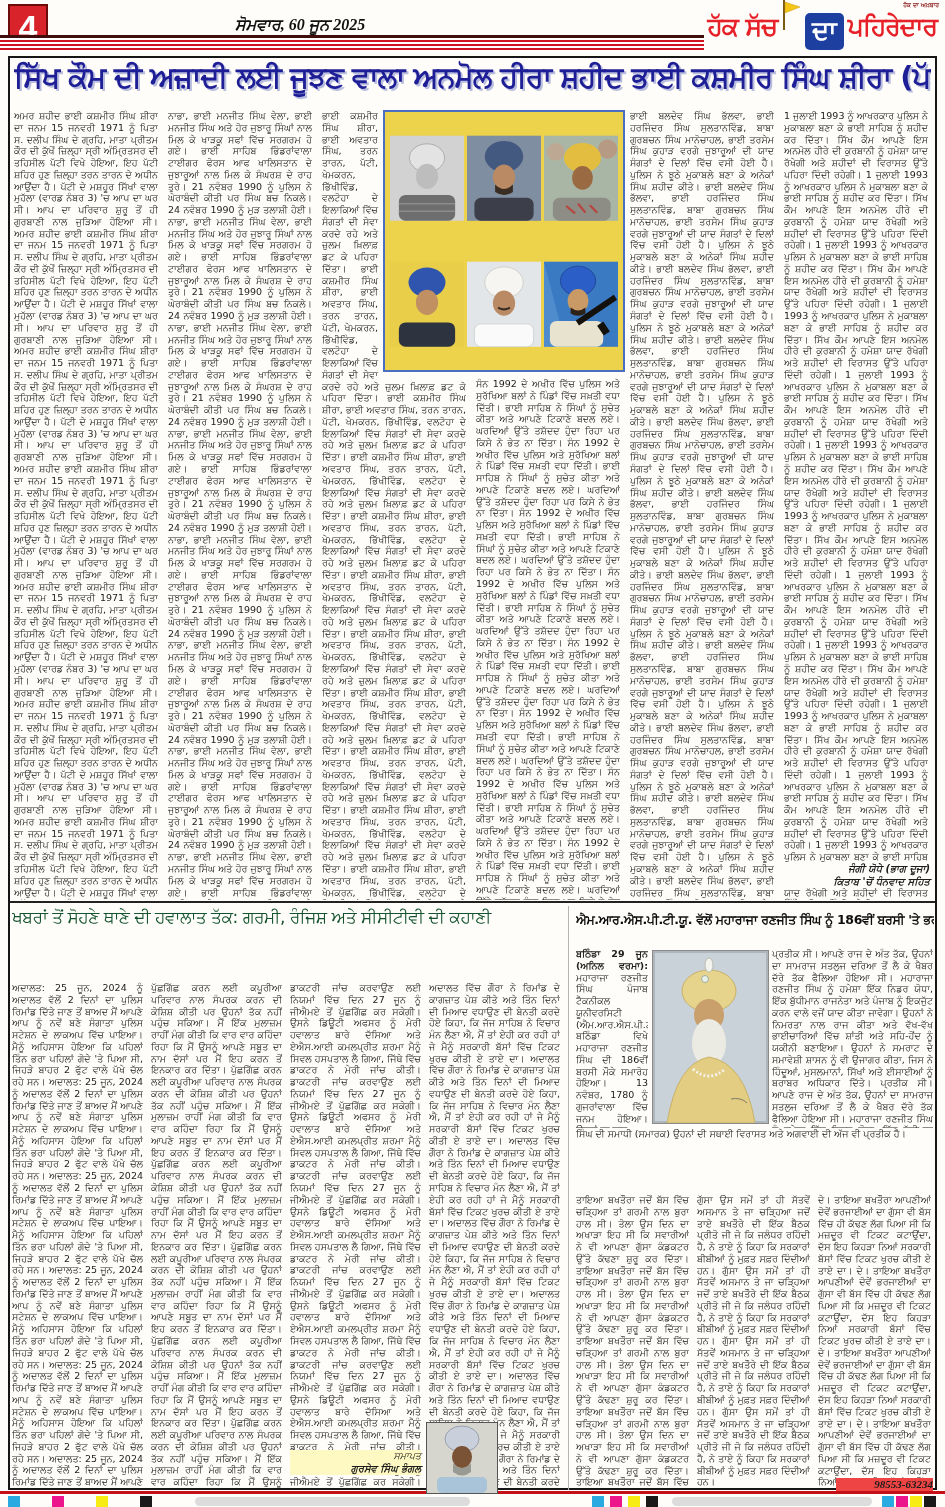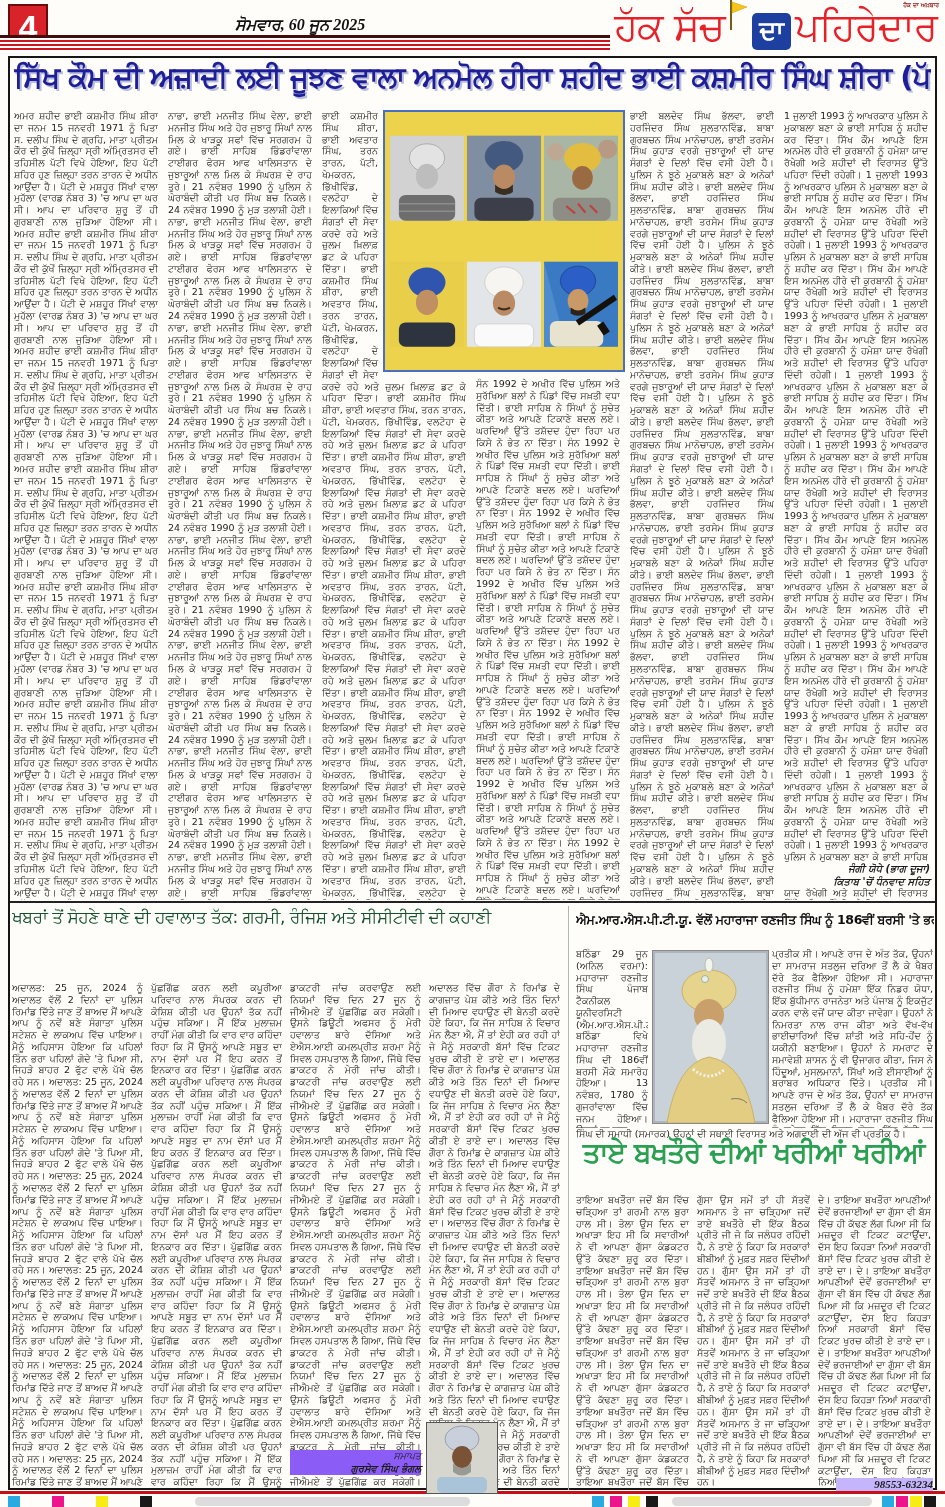--- a/index.html
+++ b/index.html
@@ -9,21 +9,21 @@
 
   
   .pageno{left:8px;top:4px;width:40px;height:44px;background:var(--accent-red);
           border:2px solid #6d0b0b;color:#fff;font:bold 34px/42px "Liberation Sans",sans-serif;
           text-align:center;box-sizing:border-box;}
   .dateline{left:235px;top:16px;width:260px;font:italic bold 16px "Liberation Serif",serif;color:#111;}
   .stripes{left:0;top:35px;width:772px;height:17px;
            background:repeating-linear-gradient(#400d0d 0 3px,#fff 3px 5px,#cf1420 5px 7px,
                       #fff 7px 9px,#cf1420 9px 11px,#fff 11px 13px,#cf1420 13px 15px,#fff 15px 17px);}
   .masthead{right:4px;top:0;height:54px;display:flex;align-items:center;gap:4px;background:#fffdf9;padding:0 4px;}
-  .mh-red{font-weight:400;font-size:39px;color:var(--mast-red);letter-spacing:-1px;white-space:nowrap;}
+  .mh-red{font-weight:700;font-size:25px;color:var(--mast-red);letter-spacing:-1px;white-space:nowrap;}
   .mh-da{background:var(--mast-blue);color:#fff;font-weight:800;font-size:26px;border-radius:5px;
          padding:2px 7px 4px;position:relative;top:4px;}
   .mh-flag{position:relative;top:-12px;width:20px;height:30px;}
   .mh-tag{position:absolute;right:2px;top:1px;font-size:6px;color:#8a1a1a;font-weight:bold;}
 
   
   .frame{left:8px;top:56px;width:929px;height:1434px;border:2px solid #161616;box-sizing:border-box;background:#fffdf9;}
 
   .h1{left:14px;top:60px;width:917px;height:46px;text-align:center;
       font-size:29px;font-weight:800;color:var(--head-blue);letter-spacing:-1px;
@@ -46,42 +46,42 @@
   .vdivider{left:568px;top:906px;width:1px;height:584px;background:#b5b5b5;}
 
   
   .h2L{left:12px;top:907px;width:556px;font-size:17px;font-weight:400;color:#14532d;
        letter-spacing:-0.5px;white-space:nowrap;overflow:hidden;}
   .band{left:12px;top:949px;width:446px;height:25px;background:var(--band-red);color:#fff;
         font:italic bold 15px/25px "DejaVu Sans",sans-serif;text-align:center;}
   .h2R{left:576px;top:912px;width:358px;font-size:12.5px;font-weight:800;color:#0d0d0d;
        letter-spacing:-0.3px;white-space:nowrap;overflow:hidden;}
 
-  .endmark{left:290px;top:1450px;width:131px;background:#8b5cf6;text-align:right;z-index:2;}
+  .endmark{left:290px;top:1450px;width:131px;background:#fef9c3;text-align:right;z-index:2;}
   .endmark .em1{font:italic 9.5px/1.3 "DejaVu Sans",sans-serif;}
   .endmark .em2{font:italic bold 10px/1.3 "DejaVu Sans",sans-serif;}
   .portrait{left:426px;top:1422px;width:70px;height:70px;border:1px solid #555;background:#d6d6cf;z-index:2;}
   .portrait svg{width:100%;height:100%;display:block;}
 
   .painting{left:652px;top:950px;width:115px;height:172px;border:1px solid #8a8a8a;background:#c9d2d8;z-index:2;}
   .painting svg{width:100%;height:100%;display:block;}
   .a3bottom{left:576px;top:1128px;width:357px;font-size:9.5px;line-height:1.3;text-align:justify;}
 
   .greenH{left:570px;top:1136px;width:367px;height:52px;text-align:center;
           font-size:28px;font-weight:800;color:var(--green);letter-spacing:-1px;
           white-space:nowrap;overflow:hidden;}
-  .phone{left:836px;top:1478px;width:97px;text-align:right;background:#c4b5fd;
+  .phone{left:836px;top:1478px;width:97px;text-align:right;background:#ef4444;
          font:italic bold 11px/1.2 "Liberation Serif",serif;z-index:2;}
 
   
   .redrule{left:0;top:1491px;width:945px;height:3px;background:#c41016;}
   .strip{left:0;top:1496px;width:945px;height:11px;}
   .sq{position:absolute;top:0;width:12px;height:11px;}
   .gbar{position:absolute;top:1px;height:9px;background:#dcdcdc;border-radius:5px;}
-  b{font-weight:normal;}
+  b{font-weight:bold;}
 </style>
 </head>
 <body>
 
 <div class="page" style="--accent-red: #d8232a; --band-red: #e31e24; --head-blue: #1e1e96; --mast-red: #e62129; --mast-blue: #1c3fa0; --green: #2aa052; --cmyk-c: #29abe2; --cmyk-m: #ec158c; --cmyk-y: #f7ec13; --cmyk-k: #191919;">
 
   <div class="abs pageno">4</div>
   <div class="abs dateline">ਸੋਮਵਾਰ, 60 ਜੂਨ 2025</div>
   <div class="abs stripes"></div>
 
@@ -230,21 +230,20 @@
       <path d="M78,148 q10,-2 16,4" stroke="#7e7a66" stroke-width="1" fill="none"></path>
     </svg>
   </div>
 
   <div class="col" style="left:772px;top:948px;width:161px;height:180px;">
     <span>ਪ੍ਰਤੀਕ ਸੀ। ਆਪਣੇ ਰਾਜ ਦੇ ਅੰਤ ਤੱਕ, ਉਹਨਾਂ ਦਾ ਸਾਮਰਾਜ ਸਤਲੁਜ ਦਰਿਆ ਤੋਂ ਲੈ ਕੇ ਖੈਬਰ ਦੱਰੇ ਤੱਕ ਫੈਲਿਆ ਹੋਇਆ ਸੀ। ਮਹਾਰਾਜਾ ਰਣਜੀਤ ਸਿੰਘ ਨੂੰ ਹਮੇਸ਼ਾ ਇੱਕ ਨਿਡਰ ਯੋਧਾ, ਇੱਕ ਬੁੱਧੀਮਾਨ ਰਾਜਨੇਤਾ ਅਤੇ ਪੰਜਾਬ ਨੂੰ ਇਕਜੁੱਟ ਕਰਨ ਵਾਲੇ ਵਜੋਂ ਯਾਦ ਕੀਤਾ ਜਾਵੇਗਾ। ਉਹਨਾਂ ਨੇ ਨਿਮਰਤਾ ਨਾਲ ਰਾਜ ਕੀਤਾ ਅਤੇ ਵੱਖ-ਵੱਖ ਭਾਈਚਾਰਿਆਂ ਵਿੱਚ ਸ਼ਾਂਤੀ ਅਤੇ ਸਹਿ-ਹੋਂਦ ਨੂੰ ਯਕੀਨੀ ਬਣਾਇਆ। ਉਹਨਾਂ ਨੇ ਸਮਰਾਟ ਦੇ ਸਮਾਵੇਸ਼ੀ ਸ਼ਾਸਨ ਨੂੰ ਵੀ ਉਜਾਗਰ ਕੀਤਾ, ਜਿਸ ਨੇ ਹਿੰਦੂਆਂ, ਮੁਸਲਮਾਨਾਂ, ਸਿੱਖਾਂ ਅਤੇ ਈਸਾਈਆਂ ਨੂੰ ਬਰਾਬਰ ਅਧਿਕਾਰ ਦਿੱਤੇ। ਪ੍ਰਤੀਕ ਸੀ। ਆਪਣੇ ਰਾਜ ਦੇ ਅੰਤ ਤੱਕ, ਉਹਨਾਂ ਦਾ ਸਾਮਰਾਜ ਸਤਲੁਜ ਦਰਿਆ ਤੋਂ ਲੈ ਕੇ ਖੈਬਰ ਦੱਰੇ ਤੱਕ ਫੈਲਿਆ ਹੋਇਆ ਸੀ। ਮਹਾਰਾਜਾ ਰਣਜੀਤ ਸਿੰਘ ਨੂੰ ਹਮੇਸ਼ਾ ਇੱਕ ਨਿਡਰ ਯੋਧਾ, ਇੱਕ ਬੁੱਧੀਮਾਨ ਰਾਜਨੇਤਾ ਅਤੇ ਪੰਜਾਬ ਨੂੰ ਇਕਜੁੱਟ ਕਰਨ ਵਾਲੇ ਵਜੋਂ ਯਾਦ ਕੀਤਾ ਜਾਵੇਗਾ। ਉਹਨਾਂ ਨੇ ਨਿਮਰਤਾ ਨਾਲ ਰਾਜ ਕੀਤਾ ਅਤੇ ਵੱਖ-ਵੱਖ ਭਾਈਚਾਰਿਆਂ ਵਿੱਚ ਸ਼ਾਂਤੀ ਅਤੇ ਸਹਿ-ਹੋਂਦ ਨੂੰ ਯਕੀਨੀ ਬਣਾਇਆ। ਉਹਨਾਂ ਨੇ ਸਮਰਾਟ ਦੇ ਸਮਾਵੇਸ਼ੀ ਸ਼ਾਸਨ ਨੂੰ ਵੀ ਉਜਾਗਰ ਕੀਤਾ, ਜਿਸ ਨੇ ਹਿੰਦੂਆਂ, ਮੁਸਲਮਾਨਾਂ, ਸਿੱਖਾਂ ਅਤੇ ਈਸਾਈਆਂ ਨੂੰ ਬਰਾਬਰ ਅਧਿਕਾਰ ਦਿੱਤੇ।</span>
   </div>
 
   <div class="abs a3bottom">ਸਿੰਘ ਦੀ ਸਮਾਧੀ (ਸਮਾਰਕ) ਉਹਨਾਂ ਦੀ ਸਥਾਈ ਵਿਰਾਸਤ ਅਤੇ ਅਗਵਾਈ ਦੀ ਅੱਜ ਵੀ ਪ੍ਰਤੀਕ ਹੈ।</div>
 
-  <div class="abs greenH">ਤਾਏ ਬਖਤੌਰੇ ਦੀਆਂ ਖਰੀਆਂ ਖਰੀਆਂ</div>
 
   <div class="col" style="left:576px;top:1194px;width:113px;height:292px;">
     <span>ਤਾਇਆ ਬਖਤੌਰਾ ਜਦੋਂ ਬੱਸ ਵਿੱਚ ਚੜ੍ਹਿਆ ਤਾਂ ਗਰਮੀ ਨਾਲ ਬੁਰਾ ਹਾਲ ਸੀ। ਤੋਲਾ ਉਸ ਦਿਨ ਦਾ ਅਖਾੜਾ ਇਹ ਸੀ ਕਿ ਸਵਾਰੀਆਂ ਨੇ ਵੀ ਆਪਣਾ ਗੁੱਸਾ ਕੰਡਕਟਰ ਉੱਤੇ ਕੱਢਣਾ ਸ਼ੁਰੂ ਕਰ ਦਿੱਤਾ। ਤਾਇਆ ਬਖਤੌਰਾ ਜਦੋਂ ਬੱਸ ਵਿੱਚ ਚੜ੍ਹਿਆ ਤਾਂ ਗਰਮੀ ਨਾਲ ਬੁਰਾ ਹਾਲ ਸੀ। ਤੋਲਾ ਉਸ ਦਿਨ ਦਾ ਅਖਾੜਾ ਇਹ ਸੀ ਕਿ ਸਵਾਰੀਆਂ ਨੇ ਵੀ ਆਪਣਾ ਗੁੱਸਾ ਕੰਡਕਟਰ ਉੱਤੇ ਕੱਢਣਾ ਸ਼ੁਰੂ ਕਰ ਦਿੱਤਾ। ਤਾਇਆ ਬਖਤੌਰਾ ਜਦੋਂ ਬੱਸ ਵਿੱਚ ਚੜ੍ਹਿਆ ਤਾਂ ਗਰਮੀ ਨਾਲ ਬੁਰਾ ਹਾਲ ਸੀ। ਤੋਲਾ ਉਸ ਦਿਨ ਦਾ ਅਖਾੜਾ ਇਹ ਸੀ ਕਿ ਸਵਾਰੀਆਂ ਨੇ ਵੀ ਆਪਣਾ ਗੁੱਸਾ ਕੰਡਕਟਰ ਉੱਤੇ ਕੱਢਣਾ ਸ਼ੁਰੂ ਕਰ ਦਿੱਤਾ। ਤਾਇਆ ਬਖਤੌਰਾ ਜਦੋਂ ਬੱਸ ਵਿੱਚ ਚੜ੍ਹਿਆ ਤਾਂ ਗਰਮੀ ਨਾਲ ਬੁਰਾ ਹਾਲ ਸੀ। ਤੋਲਾ ਉਸ ਦਿਨ ਦਾ ਅਖਾੜਾ ਇਹ ਸੀ ਕਿ ਸਵਾਰੀਆਂ ਨੇ ਵੀ ਆਪਣਾ ਗੁੱਸਾ ਕੰਡਕਟਰ ਉੱਤੇ ਕੱਢਣਾ ਸ਼ੁਰੂ ਕਰ ਦਿੱਤਾ। ਤਾਇਆ ਬਖਤੌਰਾ ਜਦੋਂ ਬੱਸ ਵਿੱਚ ਚੜ੍ਹਿਆ ਤਾਂ ਗਰਮੀ ਨਾਲ ਬੁਰਾ ਹਾਲ ਸੀ। ਤੋਲਾ ਉਸ ਦਿਨ ਦਾ ਅਖਾੜਾ ਇਹ ਸੀ ਕਿ ਸਵਾਰੀਆਂ ਨੇ ਵੀ ਆਪਣਾ ਗੁੱਸਾ ਕੰਡਕਟਰ ਉੱਤੇ ਕੱਢਣਾ ਸ਼ੁਰੂ ਕਰ ਦਿੱਤਾ।</span>
   </div>
   <div class="col" style="left:697px;top:1194px;width:113px;height:292px;">
     <span>ਗੁੱਸਾ ਉਸ ਸਮੇਂ ਤਾਂ ਹੀ ਸੱਤਵੇਂ ਅਸਮਾਨ ਤੇ ਜਾ ਚੜ੍ਹਿਆ ਜਦੋਂ ਤਾਏ ਬਖਤੌਰੇ ਦੀ ਇੱਕ ਬੈਠਕ ਪ੍ਰੀਤੋ ਜੀ ਜੋ ਕਿ ਜਲੰਧਰ ਰਹਿੰਦੀ ਹੈ, ਨੇ ਤਾਏ ਨੂੰ ਕਿਹਾ ਕਿ ਸਰਕਾਰਾਂ ਬੀਬੀਆਂ ਨੂੰ ਮੁਫ਼ਤ ਸਫ਼ਰ ਦਿੰਦੀਆਂ ਹਨ। ਗੁੱਸਾ ਉਸ ਸਮੇਂ ਤਾਂ ਹੀ ਸੱਤਵੇਂ ਅਸਮਾਨ ਤੇ ਜਾ ਚੜ੍ਹਿਆ ਜਦੋਂ ਤਾਏ ਬਖਤੌਰੇ ਦੀ ਇੱਕ ਬੈਠਕ ਪ੍ਰੀਤੋ ਜੀ ਜੋ ਕਿ ਜਲੰਧਰ ਰਹਿੰਦੀ ਹੈ, ਨੇ ਤਾਏ ਨੂੰ ਕਿਹਾ ਕਿ ਸਰਕਾਰਾਂ ਬੀਬੀਆਂ ਨੂੰ ਮੁਫ਼ਤ ਸਫ਼ਰ ਦਿੰਦੀਆਂ ਹਨ। ਗੁੱਸਾ ਉਸ ਸਮੇਂ ਤਾਂ ਹੀ ਸੱਤਵੇਂ ਅਸਮਾਨ ਤੇ ਜਾ ਚੜ੍ਹਿਆ ਜਦੋਂ ਤਾਏ ਬਖਤੌਰੇ ਦੀ ਇੱਕ ਬੈਠਕ ਪ੍ਰੀਤੋ ਜੀ ਜੋ ਕਿ ਜਲੰਧਰ ਰਹਿੰਦੀ ਹੈ, ਨੇ ਤਾਏ ਨੂੰ ਕਿਹਾ ਕਿ ਸਰਕਾਰਾਂ ਬੀਬੀਆਂ ਨੂੰ ਮੁਫ਼ਤ ਸਫ਼ਰ ਦਿੰਦੀਆਂ ਹਨ। ਗੁੱਸਾ ਉਸ ਸਮੇਂ ਤਾਂ ਹੀ ਸੱਤਵੇਂ ਅਸਮਾਨ ਤੇ ਜਾ ਚੜ੍ਹਿਆ ਜਦੋਂ ਤਾਏ ਬਖਤੌਰੇ ਦੀ ਇੱਕ ਬੈਠਕ ਪ੍ਰੀਤੋ ਜੀ ਜੋ ਕਿ ਜਲੰਧਰ ਰਹਿੰਦੀ ਹੈ, ਨੇ ਤਾਏ ਨੂੰ ਕਿਹਾ ਕਿ ਸਰਕਾਰਾਂ ਬੀਬੀਆਂ ਨੂੰ ਮੁਫ਼ਤ ਸਫ਼ਰ ਦਿੰਦੀਆਂ ਹਨ।</span>
   </div>
   <div class="col" style="left:818px;top:1194px;width:113px;height:292px;">
     <span>ਦੇ। ਤਾਇਆ ਬਖਤੌਰਾ ਆਪਣੀਆਂ ਦੋਵੇਂ ਭਰਜਾਈਆਂ ਦਾ ਗੁੱਸਾ ਵੀ ਬੱਸ ਵਿੱਚ ਹੀ ਕੱਢਣ ਲੱਗ ਪਿਆ ਸੀ ਕਿ ਮਜ਼ਦੂਰ ਵੀ ਟਿਕਟ ਕਟਾਉਂਦਾ, ਦੱਸ ਇਹ ਕਿਹੜਾ ਨਿਆਂ ਸਰਕਾਰੀ ਬੱਸਾਂ ਵਿੱਚ ਟਿਕਟ ਖੁਰਚ ਕੀਤੀ ਏ ਤਾਏ ਦਾ। ਦੇ। ਤਾਇਆ ਬਖਤੌਰਾ ਆਪਣੀਆਂ ਦੋਵੇਂ ਭਰਜਾਈਆਂ ਦਾ ਗੁੱਸਾ ਵੀ ਬੱਸ ਵਿੱਚ ਹੀ ਕੱਢਣ ਲੱਗ ਪਿਆ ਸੀ ਕਿ ਮਜ਼ਦੂਰ ਵੀ ਟਿਕਟ ਕਟਾਉਂਦਾ, ਦੱਸ ਇਹ ਕਿਹੜਾ ਨਿਆਂ ਸਰਕਾਰੀ ਬੱਸਾਂ ਵਿੱਚ ਟਿਕਟ ਖੁਰਚ ਕੀਤੀ ਏ ਤਾਏ ਦਾ। ਦੇ। ਤਾਇਆ ਬਖਤੌਰਾ ਆਪਣੀਆਂ ਦੋਵੇਂ ਭਰਜਾਈਆਂ ਦਾ ਗੁੱਸਾ ਵੀ ਬੱਸ ਵਿੱਚ ਹੀ ਕੱਢਣ ਲੱਗ ਪਿਆ ਸੀ ਕਿ ਮਜ਼ਦੂਰ ਵੀ ਟਿਕਟ ਕਟਾਉਂਦਾ, ਦੱਸ ਇਹ ਕਿਹੜਾ ਨਿਆਂ ਸਰਕਾਰੀ ਬੱਸਾਂ ਵਿੱਚ ਟਿਕਟ ਖੁਰਚ ਕੀਤੀ ਏ ਤਾਏ ਦਾ। ਦੇ। ਤਾਇਆ ਬਖਤੌਰਾ ਆਪਣੀਆਂ ਦੋਵੇਂ ਭਰਜਾਈਆਂ ਦਾ ਗੁੱਸਾ ਵੀ ਬੱਸ ਵਿੱਚ ਹੀ ਕੱਢਣ ਲੱਗ ਪਿਆ ਸੀ ਕਿ ਮਜ਼ਦੂਰ ਵੀ ਟਿਕਟ ਕਟਾਉਂਦਾ, ਦੱਸ ਇਹ ਕਿਹੜਾ ਨਿਆਂ ਸਰਕਾਰੀ ਬੱਸਾਂ ਵਿੱਚ ਟਿਕਟ ਖੁਰਚ ਕੀਤੀ ਏ ਤਾਏ ਦਾ।</span>
   </div>

